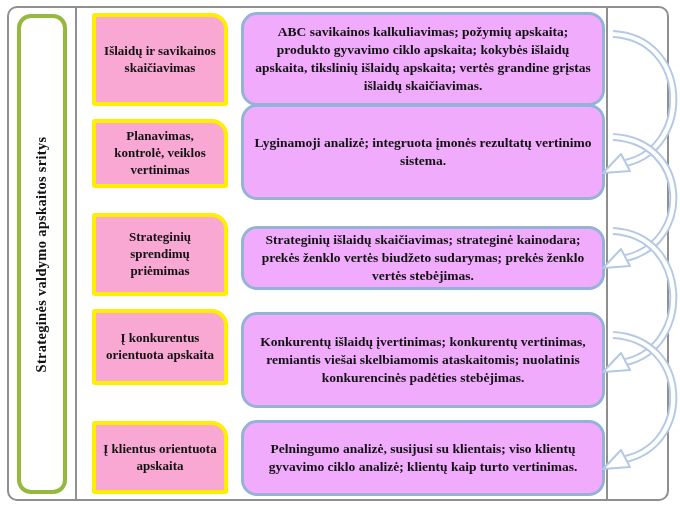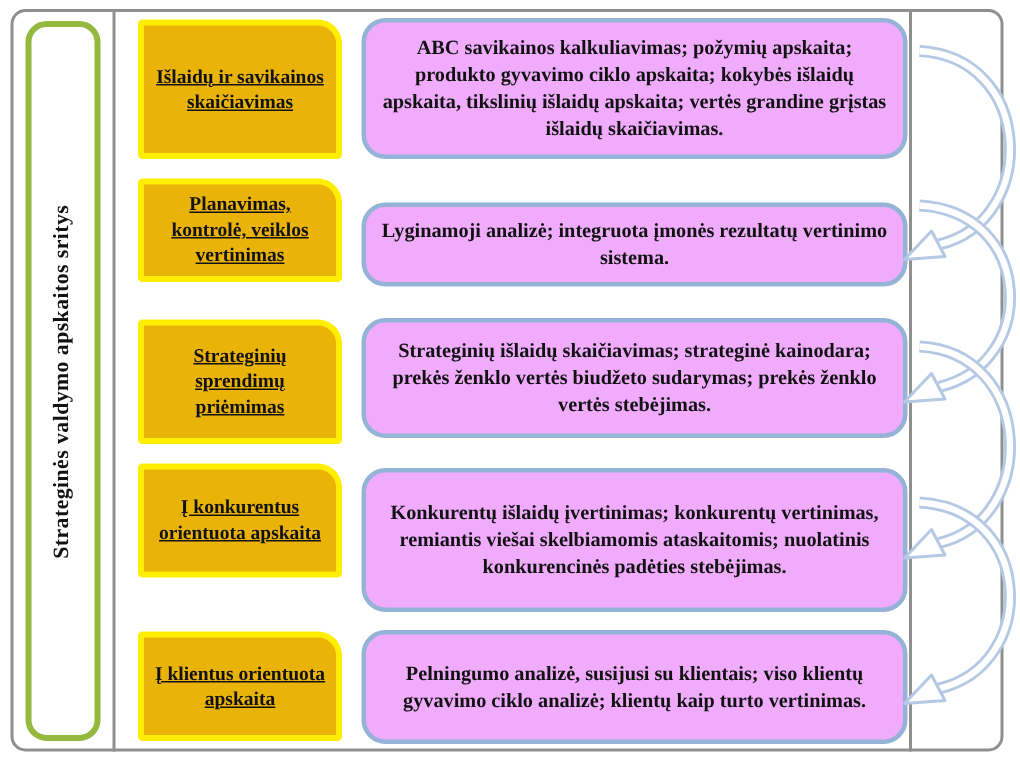--- a/index.html
+++ b/index.html
@@ -48,47 +48,46 @@
     font-size:14.5px;
     color:var(--c-text);
     letter-spacing:.3px;
   }
 
   .cat{
     position:absolute;left:92px;width:136px;
     border:4px solid var(--c-yellow);
     border-radius:3px 16px 3px 3px;
     box-sizing:border-box;
-    background:#eab308;
+    background:#f9a8d4;
     display:flex;align-items:center;justify-content:flex-end;
     text-align:center;
     font-weight:700;font-size:13px;line-height:1.3;color:var(--c-text);
     padding:2px 6px;
-    text-decoration:underline;
   }
   .cat.r1{top:13px;height:93px;}
   .cat.r2{top:119px;height:69px;}
   .cat.r3{top:213px;height:83px;}
   .cat.r4{top:309px;height:76px;}
   .cat.r5{top:421px;height:73px;}
 
   .desc{
     position:absolute;left:241px;width:364px;
     border:3px solid var(--c-blue);
     border-radius:16px;
     box-sizing:border-box;
     background:#f0abfc;
     display:flex;align-items:center;justify-content:center;
     text-align:center;
     font-weight:700;font-size:13.5px;line-height:1.32;color:var(--c-text);
     padding:3px 10px;
   }
   .desc.r1{top:12px;height:94px;}
-  .desc.r2{top:135px;height:56px;}
-  .desc.r3{top:212px;height:80px;}
+  .desc.r2{top:104px;height:96px;}
+  .desc.r3{top:226px;height:64px;}
   .desc.r4{top:312px;height:96px;}
   .desc.r5{top:420px;height:76px;}
 
   .arrows{
     position:absolute;left:0;top:0;width:680px;height:510px;
     pointer-events:none;
   }
 </style>
 </head>
 <body>

